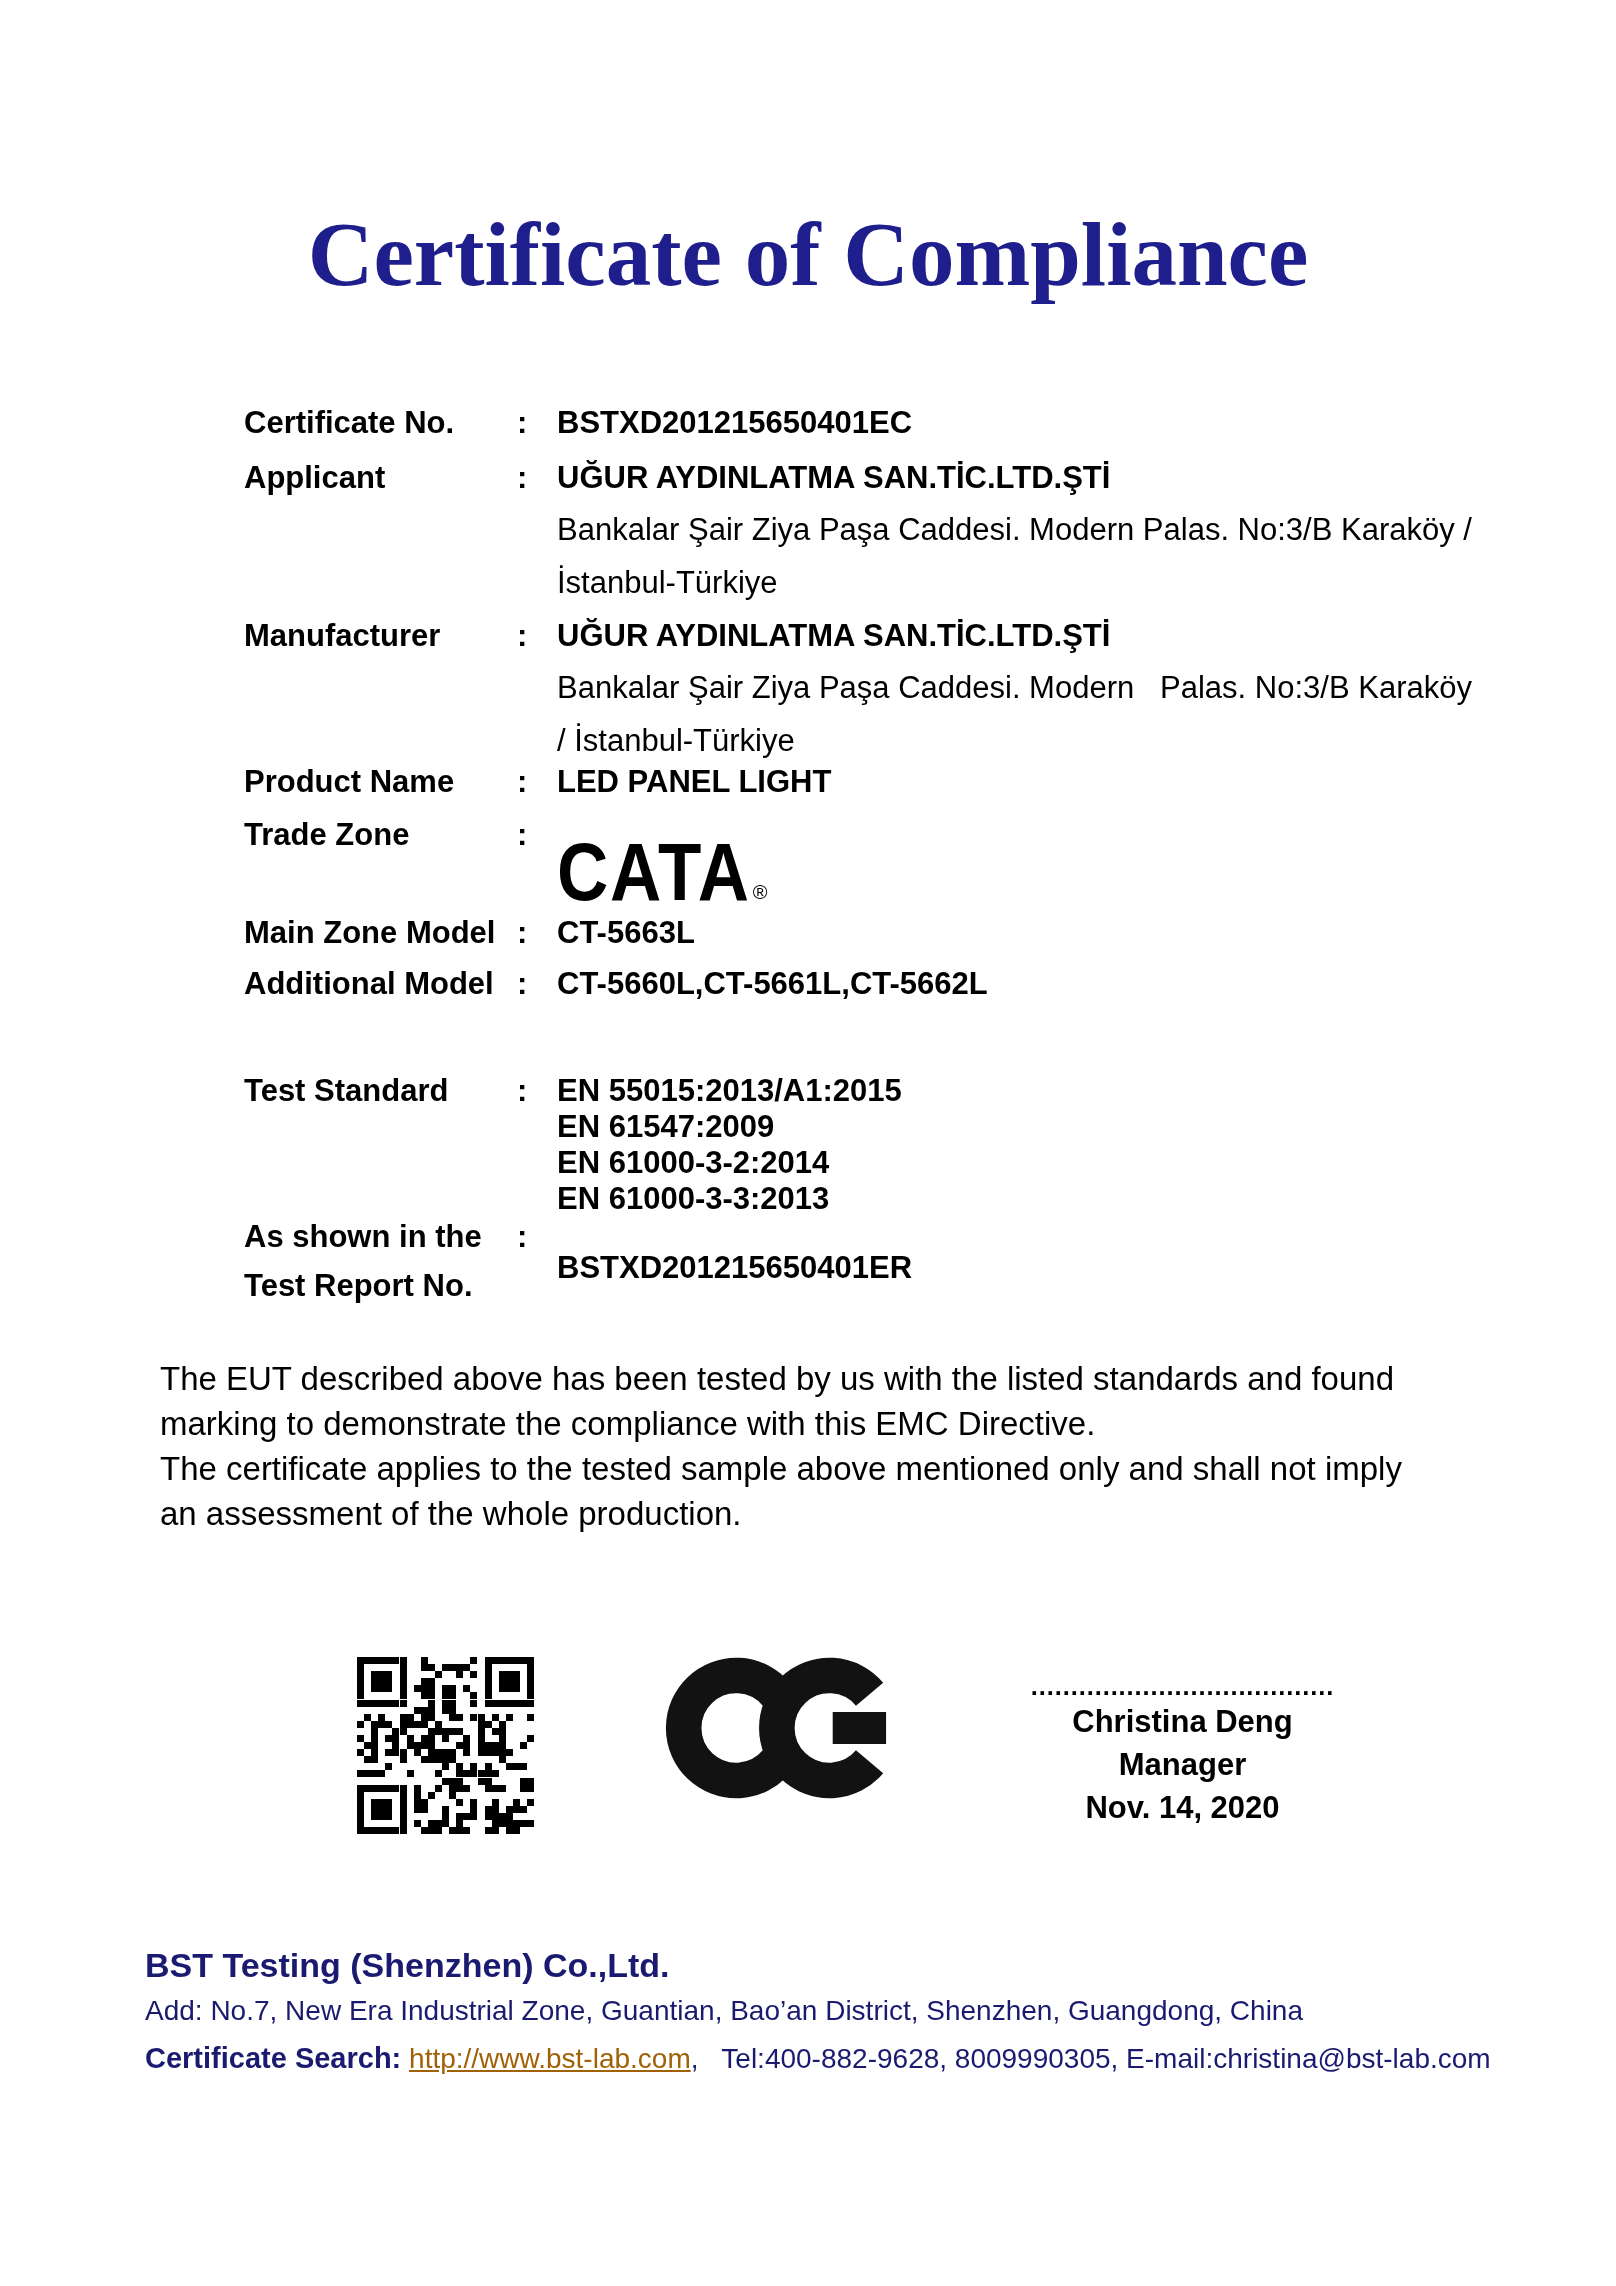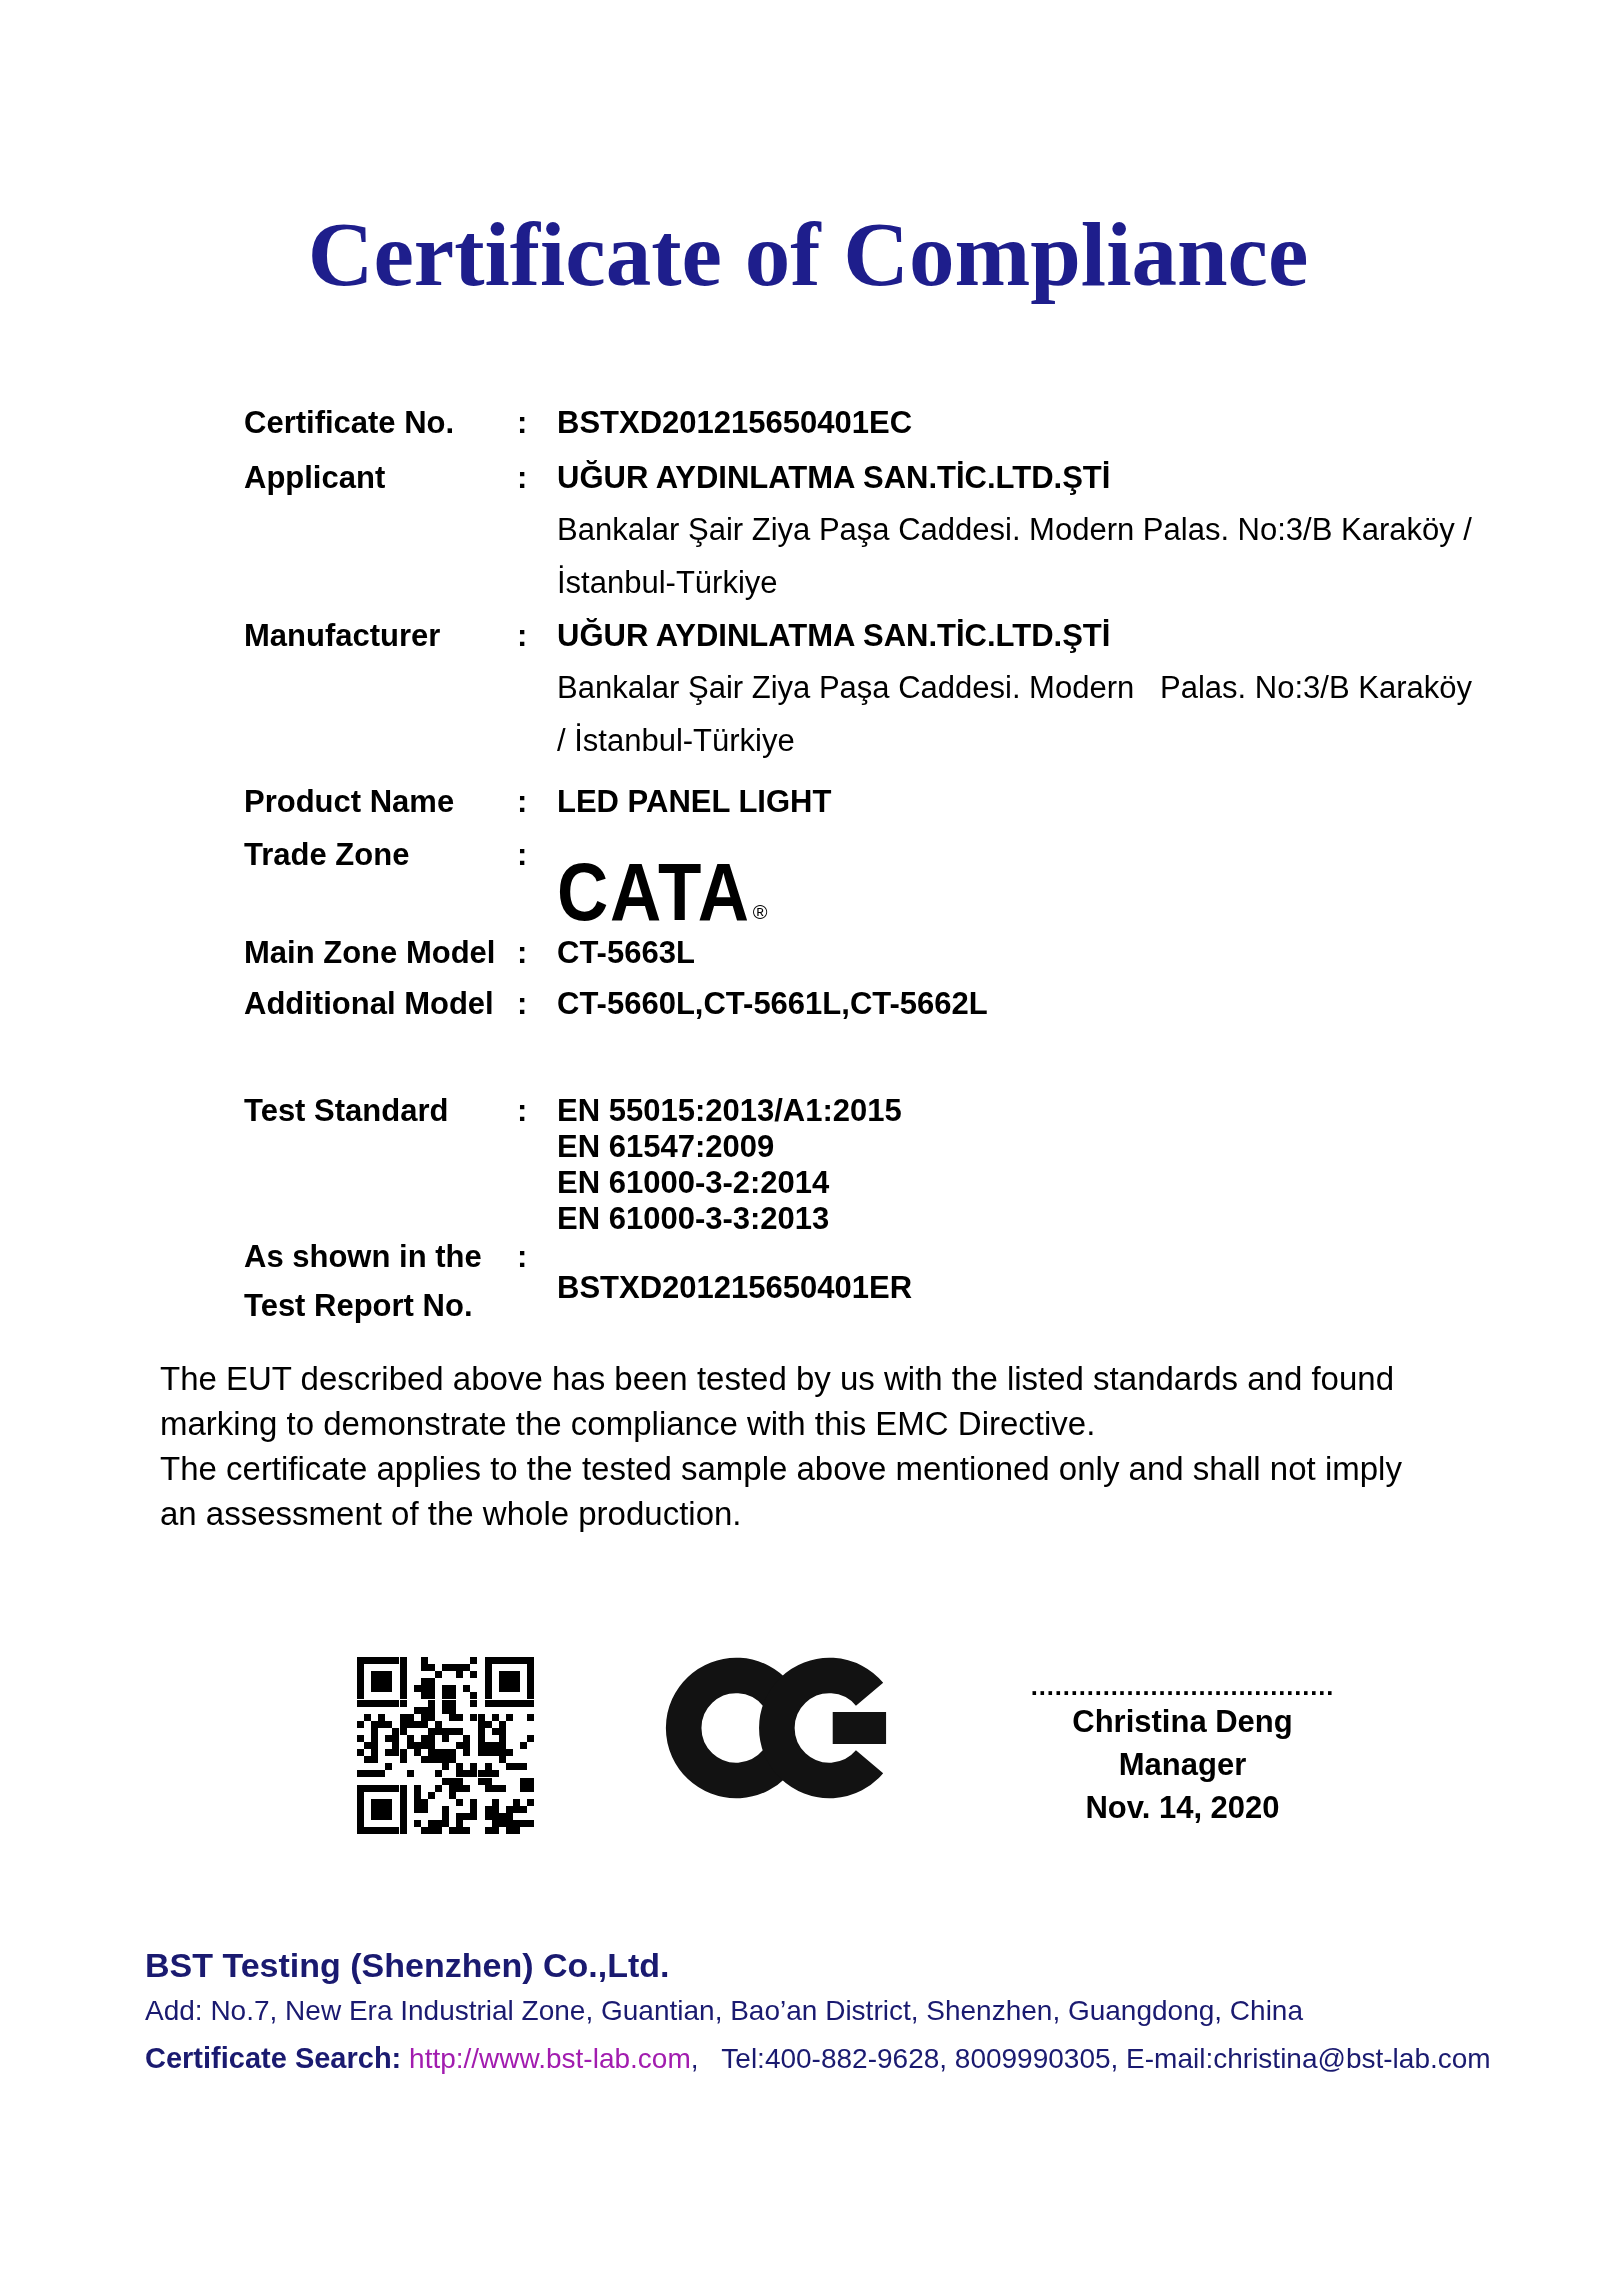--- a/index.html
+++ b/index.html
@@ -39,21 +39,21 @@
 
   .signature{position:absolute;left:1026px;top:1673px;width:313px;text-align:center;}
   .dots{font-weight:bold;font-size:25.5px;line-height:27px;letter-spacing:0.9px;white-space:nowrap;}
   .sig-name,.sig-title,.sig-date{font-weight:bold;font-size:31px;line-height:43px;}
 
   .footer{position:absolute;left:145px;top:1944px;color:#1a1a70;width:1364px;}
   .f-company{font-weight:bold;font-size:34px;line-height:42px;margin-bottom:7.3px;}
   .f-address{font-size:28px;line-height:36px;margin-bottom:11px;}
   .f-search{font-size:28px;line-height:36px;white-space:pre-wrap;}
   .f-search .lab{font-weight:bold;font-size:29px;}
-  .f-search a{color:#a21caf;cursor:pointer;}
+  .f-search a{color:#a16207;text-decoration:underline;cursor:pointer;}
 </style>
 </head>
 <body>
 
 <div class="page">
 
   <h1 class="title">Certificate of Compliance</h1>
 
   <div class="details">
 
@@ -82,21 +82,21 @@
     <div class="row" style="margin-bottom:12.7px">
       <div class="lbl">Manufacturer</div>
       <div class="colon">:</div>
       <div class="val">UĞUR AYDINLATMA SAN.TİC.LTD.ŞTİ</div>
     </div>
     <div class="row" style="margin-bottom:12.7px">
       <div class="lbl"></div>
       <div class="colon"></div>
       <div class="val addr">Bankalar Şair Ziya Paşa Caddesi. Modern   Palas. No:3/B Karaköy</div>
     </div>
-    <div class="row" style="margin-bottom:21px">
+    <div class="row" style="margin-bottom:1px">
       <div class="lbl"></div>
       <div class="colon"></div>
       <div class="val addr">/ İstanbul-Türkiye</div>
     </div>
 
     <div class="row" style="margin-bottom:12.7px">
       <div class="lbl">Product Name</div>
       <div class="colon">:</div>
       <div class="val">LED PANEL LIGHT</div>
     </div>

